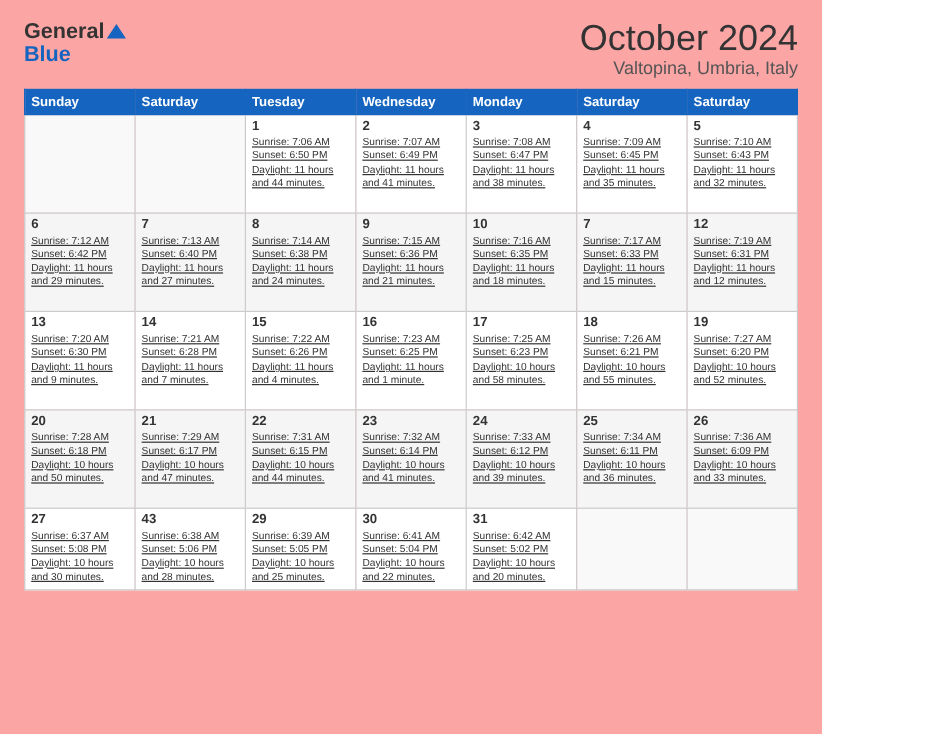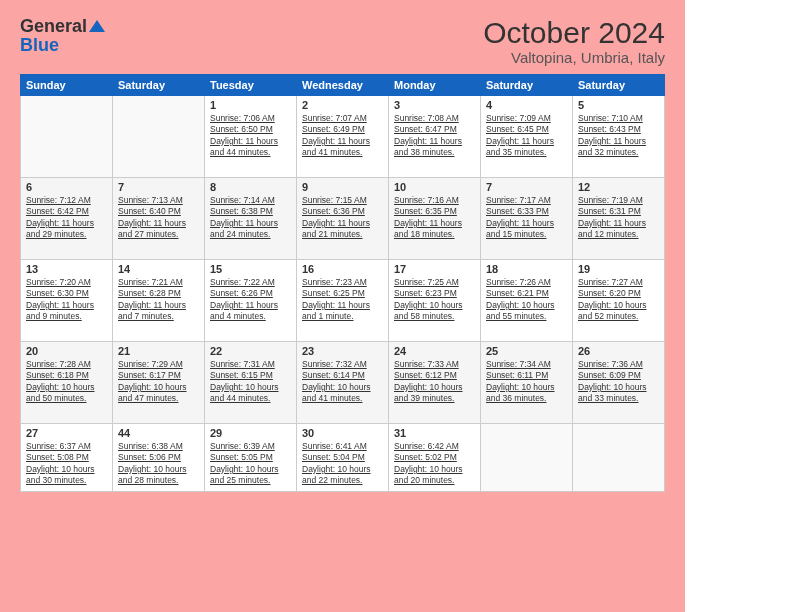--- a/index.html
+++ b/index.html
@@ -238,21 +238,21 @@
             <span class="day-number">26</span>
             <div class="day-info">Sunrise: 7:36 AM<br>Sunset: 6:09 PM<br>Daylight: 10 hours and 33 minutes.</div>
           </td>
         </tr>
         <tr>
           <td>
             <span class="day-number">27</span>
             <div class="day-info">Sunrise: 6:37 AM<br>Sunset: 5:08 PM<br>Daylight: 10 hours and 30 minutes.</div>
           </td>
           <td>
-            <span class="day-number">44</span>
+            <span class="day-number">43</span>
             <div class="day-info">Sunrise: 6:38 AM<br>Sunset: 5:06 PM<br>Daylight: 10 hours and 28 minutes.</div>
           </td>
           <td>
             <span class="day-number">29</span>
             <div class="day-info">Sunrise: 6:39 AM<br>Sunset: 5:05 PM<br>Daylight: 10 hours and 25 minutes.</div>
           </td>
           <td>
             <span class="day-number">30</span>
             <div class="day-info">Sunrise: 6:41 AM<br>Sunset: 5:04 PM<br>Daylight: 10 hours and 22 minutes.</div>
           </td>

